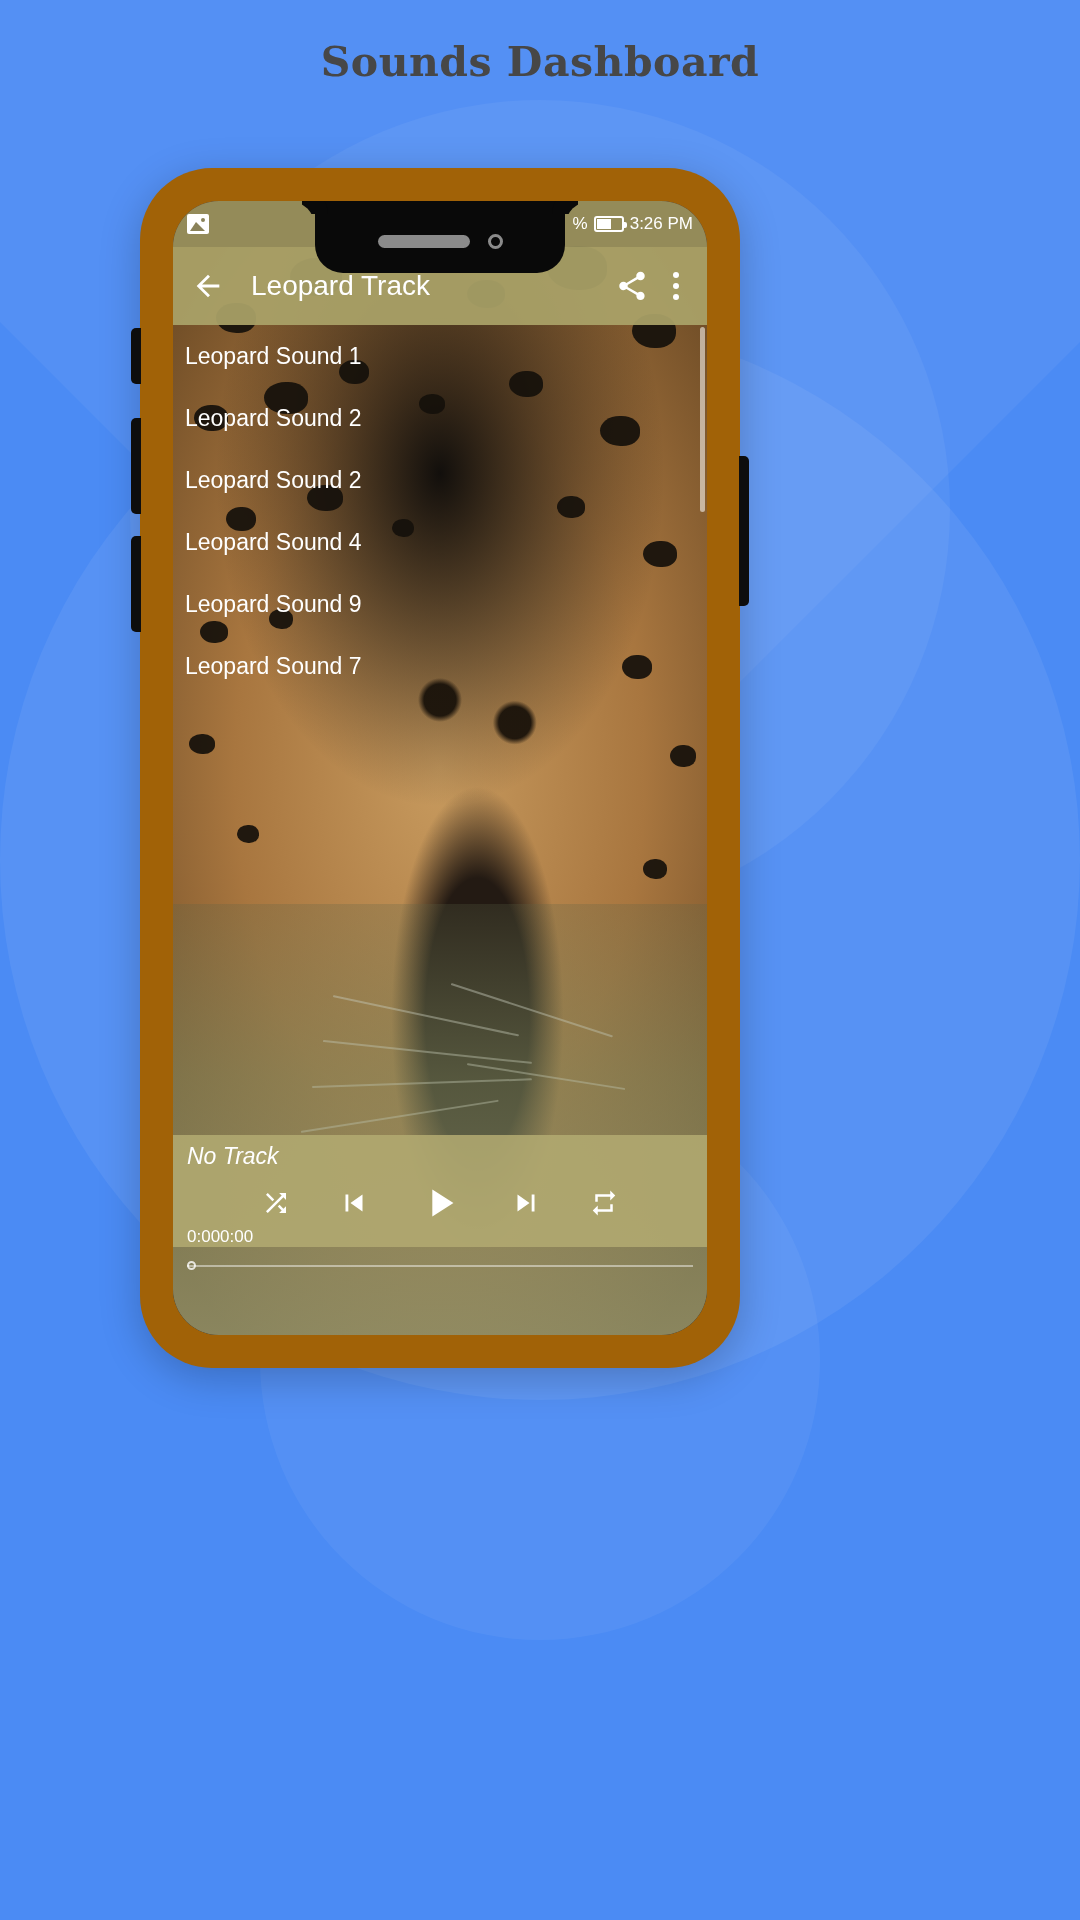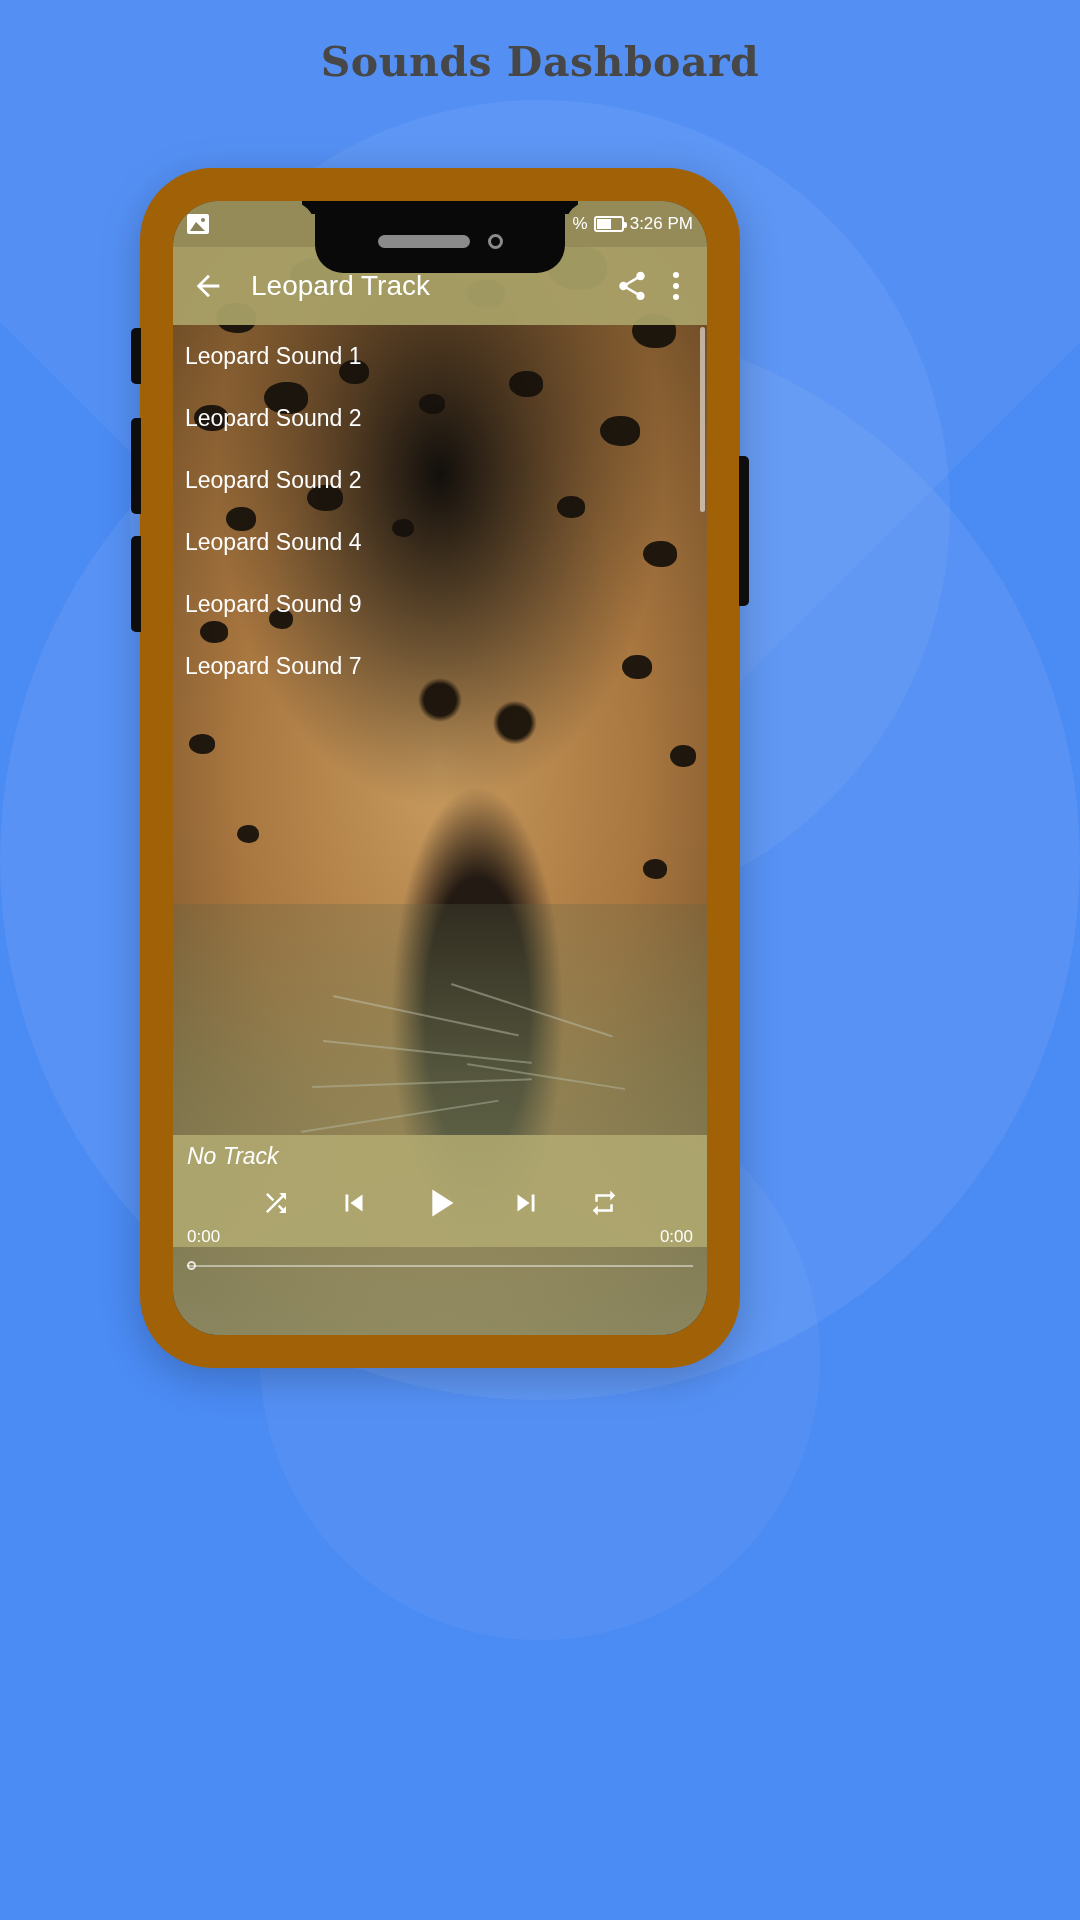--- a/index.html
+++ b/index.html
@@ -194,21 +194,21 @@
     padding: 8px 14px 0 14px;
   }
   #track-title { color: #ffffff; font-size: 23px; margin-bottom: 10px; font-style: italic; }
   #controls {
     display: flex; align-items: center; justify-content: center; gap: 46px;
     height: 46px;
   }
   #controls .ctl { display: block; }
   #controls svg { display: block; fill: #ffffff; }
   .ctl-dim svg { fill: rgba(255,255,255,0.5); }
-  #times { display: flex; justify-content: space-between; color: #ffffff; font-size: 17px; margin-top: 1px; }
+  #times { display: flex; justify-content: flex-start; color: #ffffff; font-size: 17px; margin-top: 1px; }
   #seek-wrap { position: absolute; left: 14px; right: 14px; bottom: -26px; height: 14px; }
   #seek-track { position: absolute; left: 0; right: 0; top: 6px; height: 2px; background: rgba(255,255,255,0.45); }
   #seek-thumb { position: absolute; left: 0; top: 2px; width: 9px; height: 9px; border-radius: 50%; border: 2px solid rgba(255,255,255,0.8); background: transparent; }
 </style>
 </head>
 <body>
 
 <div id="bg-decor">
   <div class="wedge"></div>
   <div class="halo halo-a"></div>

